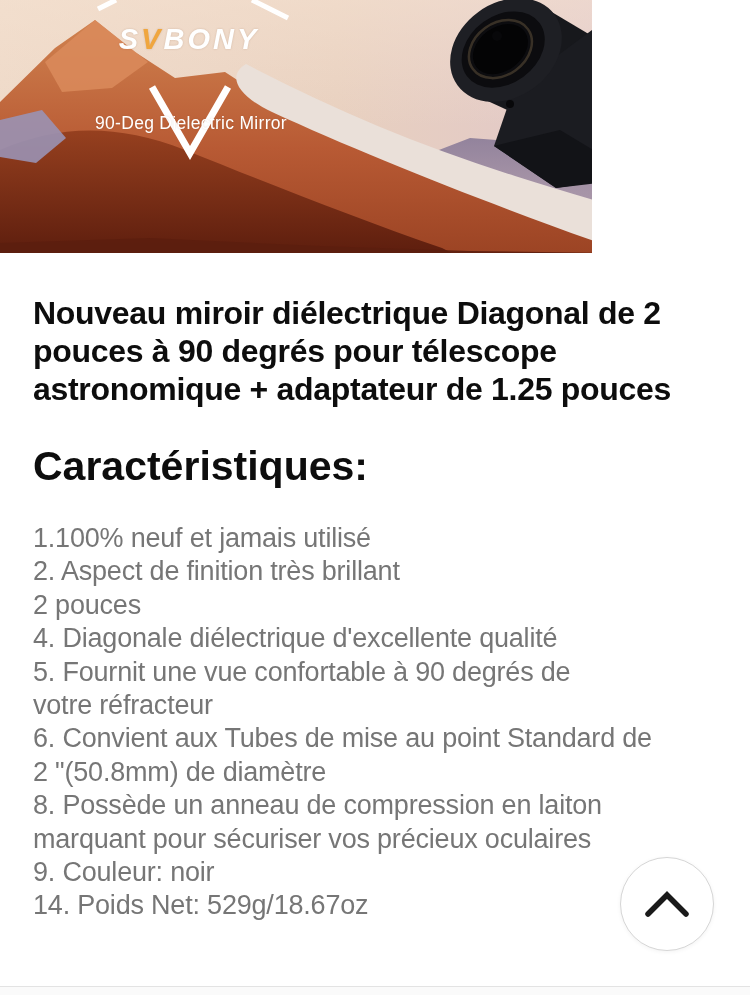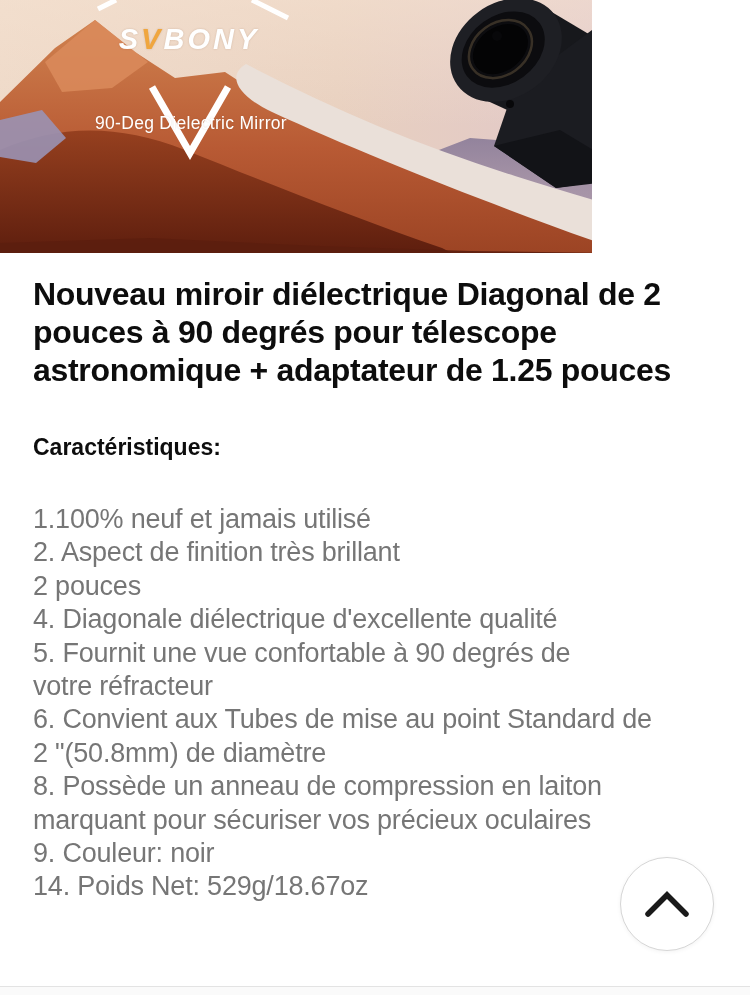--- a/index.html
+++ b/index.html
@@ -41,33 +41,33 @@
     font-size: 17.5px;
     letter-spacing: 0.3px;
     color: #ffffff;
     text-shadow: 0 0 2px rgba(120,70,40,0.2);
     margin-top: 44px;
   }
 
   
   .content {
     position: absolute;
-    left: 33px; top: 236px; right: 28px;
+    left: 33px; top: 255px; right: 28px;
   }
   .title {
     margin-top: 39px;
     font-size: 32px;
     line-height: 38px;
     font-weight: bold;
     color: #0d0d0d;
     letter-spacing: -0.3px;
   }
   .section-heading {
     margin-top: 38px;
-    font-size: 23px;
+    font-size: 41px;
     line-height: 40px;
     font-weight: bold;
     color: #0d0d0d;
   }
   .features {
     margin-top: 36px;
     font-size: 27px;
     line-height: 33.4px;
     color: #767676;
     letter-spacing: -0.2px;

